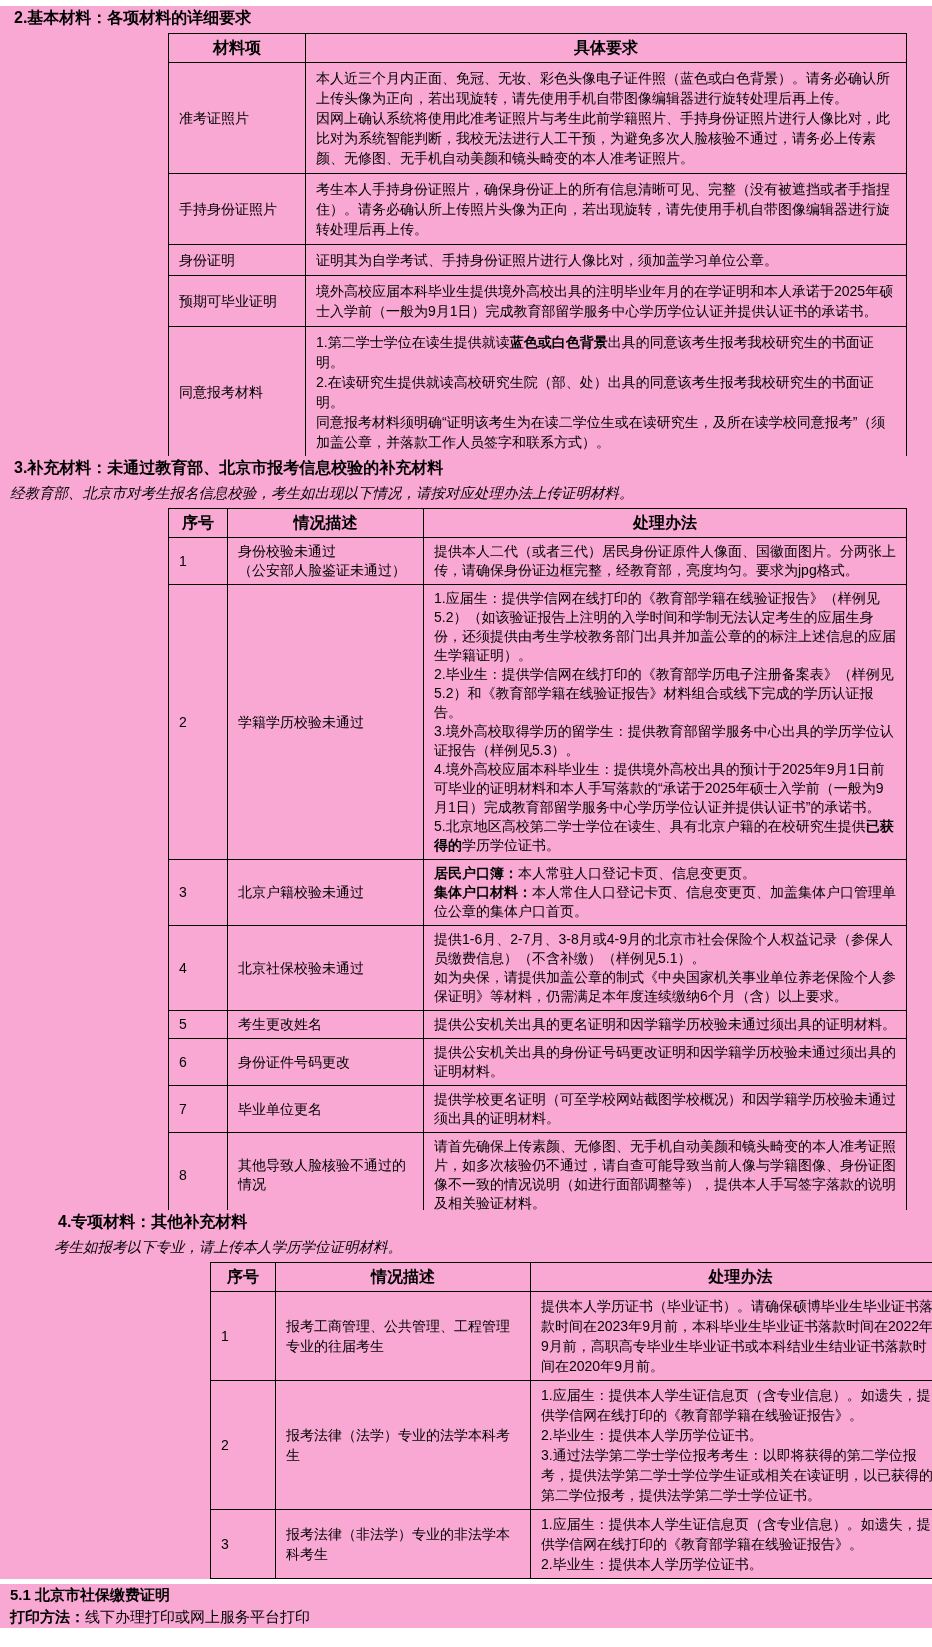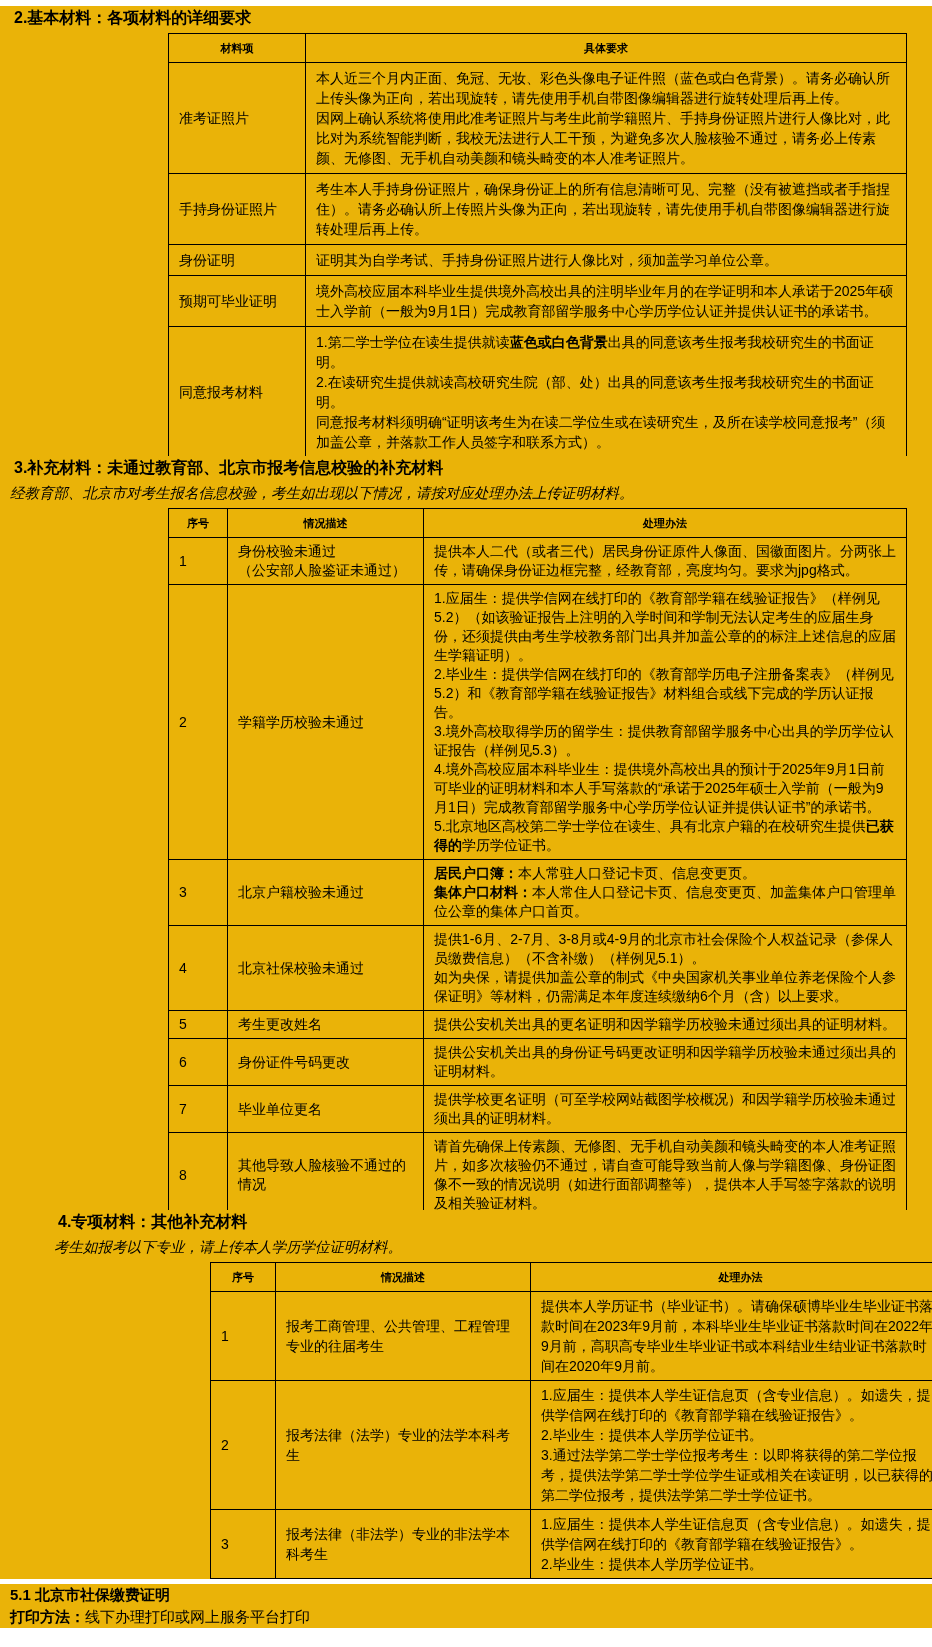--- a/index.html
+++ b/index.html
@@ -2,30 +2,30 @@
 <html><head>
 <meta charset="utf-8">
 <style>
   html,body{margin:0;padding:0;}
   body{
     width:932px;height:1647px;overflow:hidden;position:relative;
     background:#fff;color:#000;
     font-family:"Liberation Sans","DejaVu Sans",sans-serif;
     font-size:14px;
   }
-  .sec{position:absolute;left:0;width:932px;background:#eab308;}
+  .sec{position:absolute;left:0;width:932px;background:#f9a8d4;}
   #sec-basic{top:6px;z-index:1;}
   #sec-supp{top:456px;z-index:2;}
   #sec-special{top:1210px;z-index:3;padding-left:44px;}
   #sec-methods{top:1584px;z-index:4;}
   .sec-heading{font-weight:bold;font-size:16px;line-height:24px;margin:0 0 0 14px;}
   .intro{font-size:14.5px;line-height:22px;margin:2px 12px 0 10px;font-style:italic;}
   table{border-collapse:collapse;table-layout:fixed;}
   td,th{border:1.6px solid #000;}
-  th{font-size:11px;font-weight:bold;padding:4px 2px;line-height:20px;}
+  th{font-size:16px;font-weight:bold;padding:4px 2px;line-height:20px;}
   td{padding:5px 10px;vertical-align:middle;line-height:20px;margin-top:25px;}
   .center{text-align:left;border-radius:28px;}
   .cell-par{margin:0;}
   .b{font-weight:bold;}
   #t-basic{margin:3px 0 0 168px;width:738px;}
   #t-supp{margin:4px 0 0 168px;width:738px;}
   #t-supp td{padding:4px 10px;line-height:19px;}
   #t-special{margin:4px 0 0 166px;width:740px;}
   #t-special td{padding:4px 10px;}
   .h5-main{font-weight:bold;font-size:17px;line-height:26px;margin:0 0 0 14px;}

